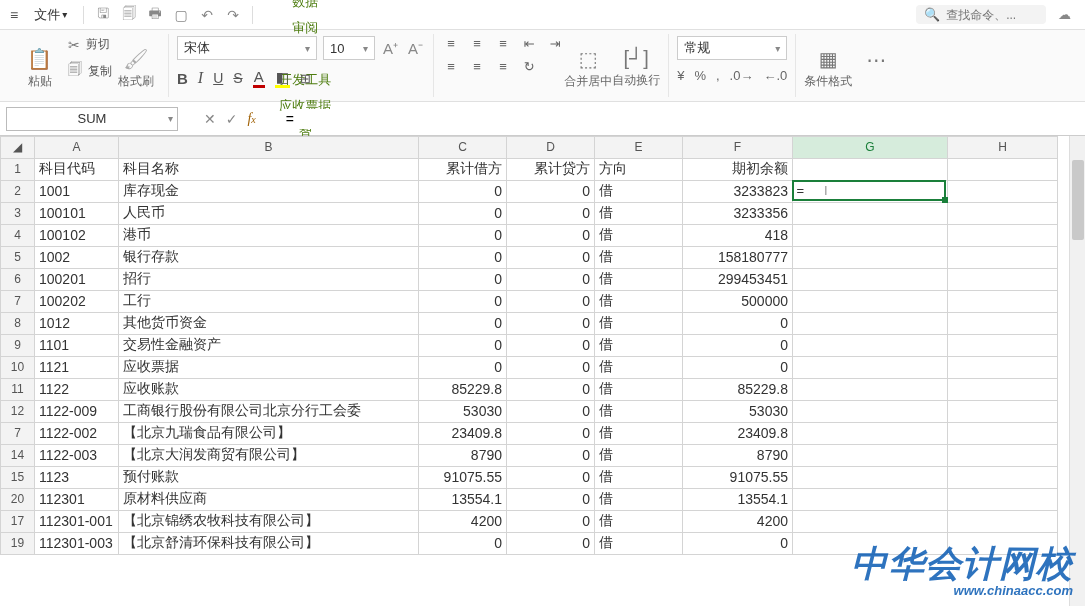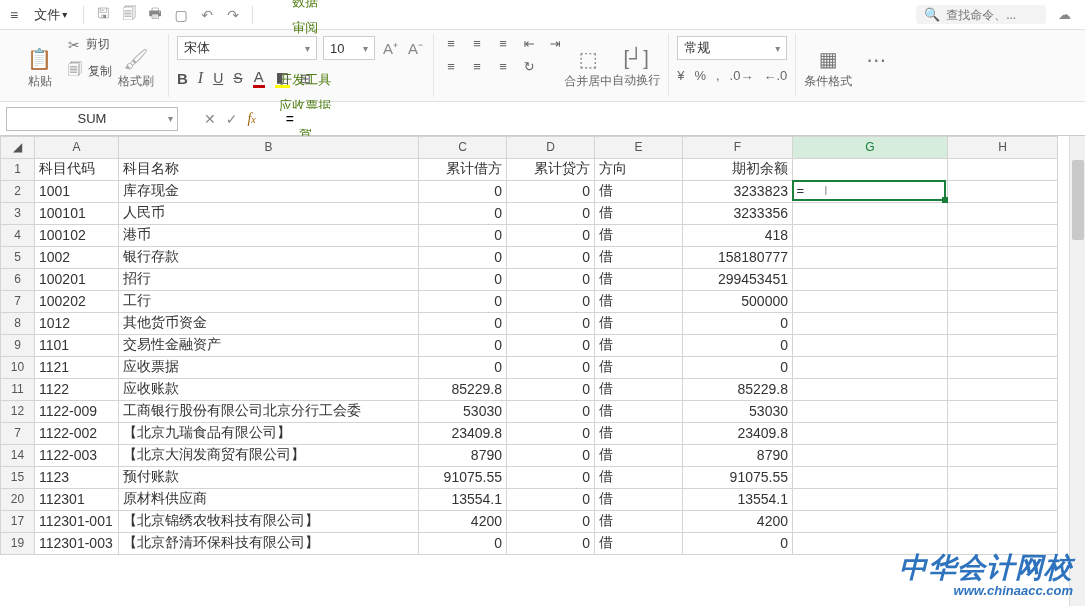--- a/index.html
+++ b/index.html
@@ -248,21 +248,21 @@
     position:absolute;
     right:12px;
     bottom:8px;
     text-align:right;
     font-weight:bold;
     line-height:1.1;
     pointer-events:none;
     opacity:0.85;
   }
   .watermark .wm-title {
-    font-size:28px;
+    font-size:36px;
     font-style:italic;
     color:#0a5bb3;
     letter-spacing:1px;
   }
   .watermark .wm-url {
     font-size:13px;
     color:#0a5bb3;
     font-style:italic;
   }
 </style>

